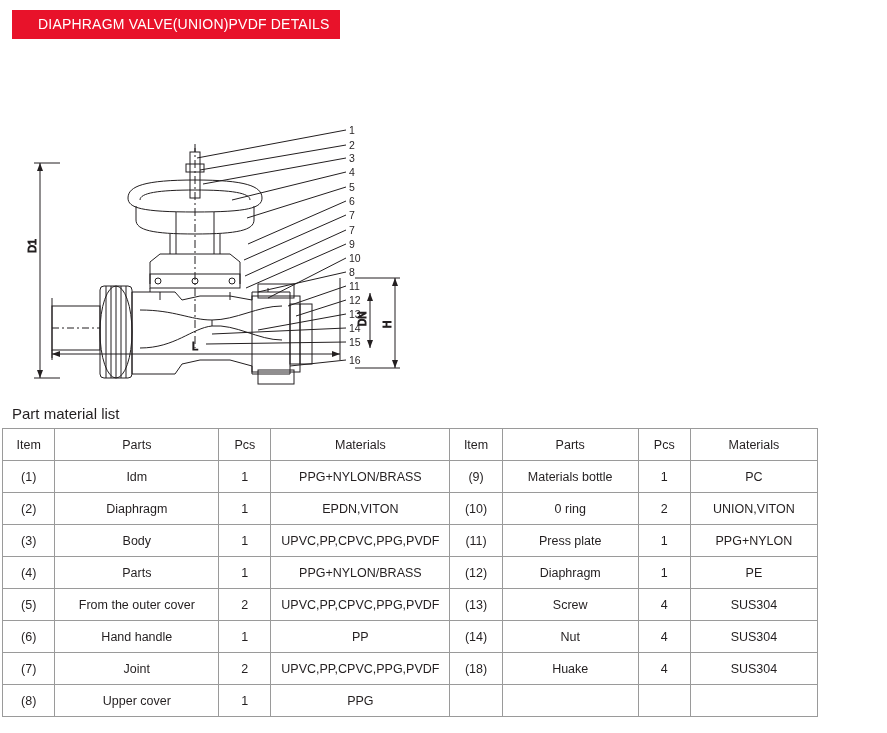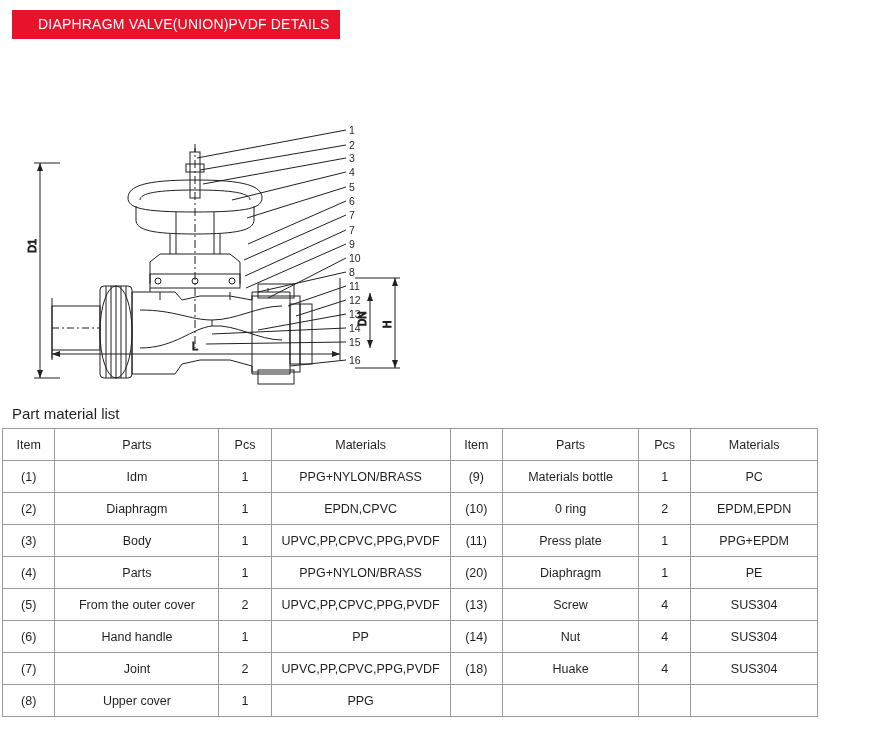--- a/index.html
+++ b/index.html
@@ -218,42 +218,42 @@
       <td>PPG+NYLON/BRASS</td>
       <td>(9)</td>
       <td>Materials bottle</td>
       <td>1</td>
       <td>PC</td>
     </tr>
     <tr>
       <td>(2)</td>
       <td>Diaphragm</td>
       <td>1</td>
-      <td>EPDN,CPVC</td>
+      <td>EPDN,VITON</td>
       <td>(10)</td>
       <td>0 ring</td>
       <td>2</td>
-      <td>EPDM,EPDN</td>
+      <td>UNION,VITON</td>
     </tr>
     <tr>
       <td>(3)</td>
       <td>Body</td>
       <td>1</td>
       <td class="mat-green">UPVC,PP,CPVC,PPG,PVDF</td>
       <td>(11)</td>
       <td>Press plate</td>
       <td>1</td>
-      <td>PPG+EPDM</td>
+      <td>PPG+NYLON</td>
     </tr>
     <tr>
       <td>(4)</td>
       <td>Parts</td>
       <td>1</td>
       <td>PPG+NYLON/BRASS</td>
-      <td>(20)</td>
+      <td>(12)</td>
       <td>Diaphragm</td>
       <td>1</td>
       <td>PE</td>
     </tr>
     <tr>
       <td>(5)</td>
       <td>From the outer cover</td>
       <td>2</td>
       <td class="mat-green">UPVC,PP,CPVC,PPG,PVDF</td>
       <td>(13)</td>

